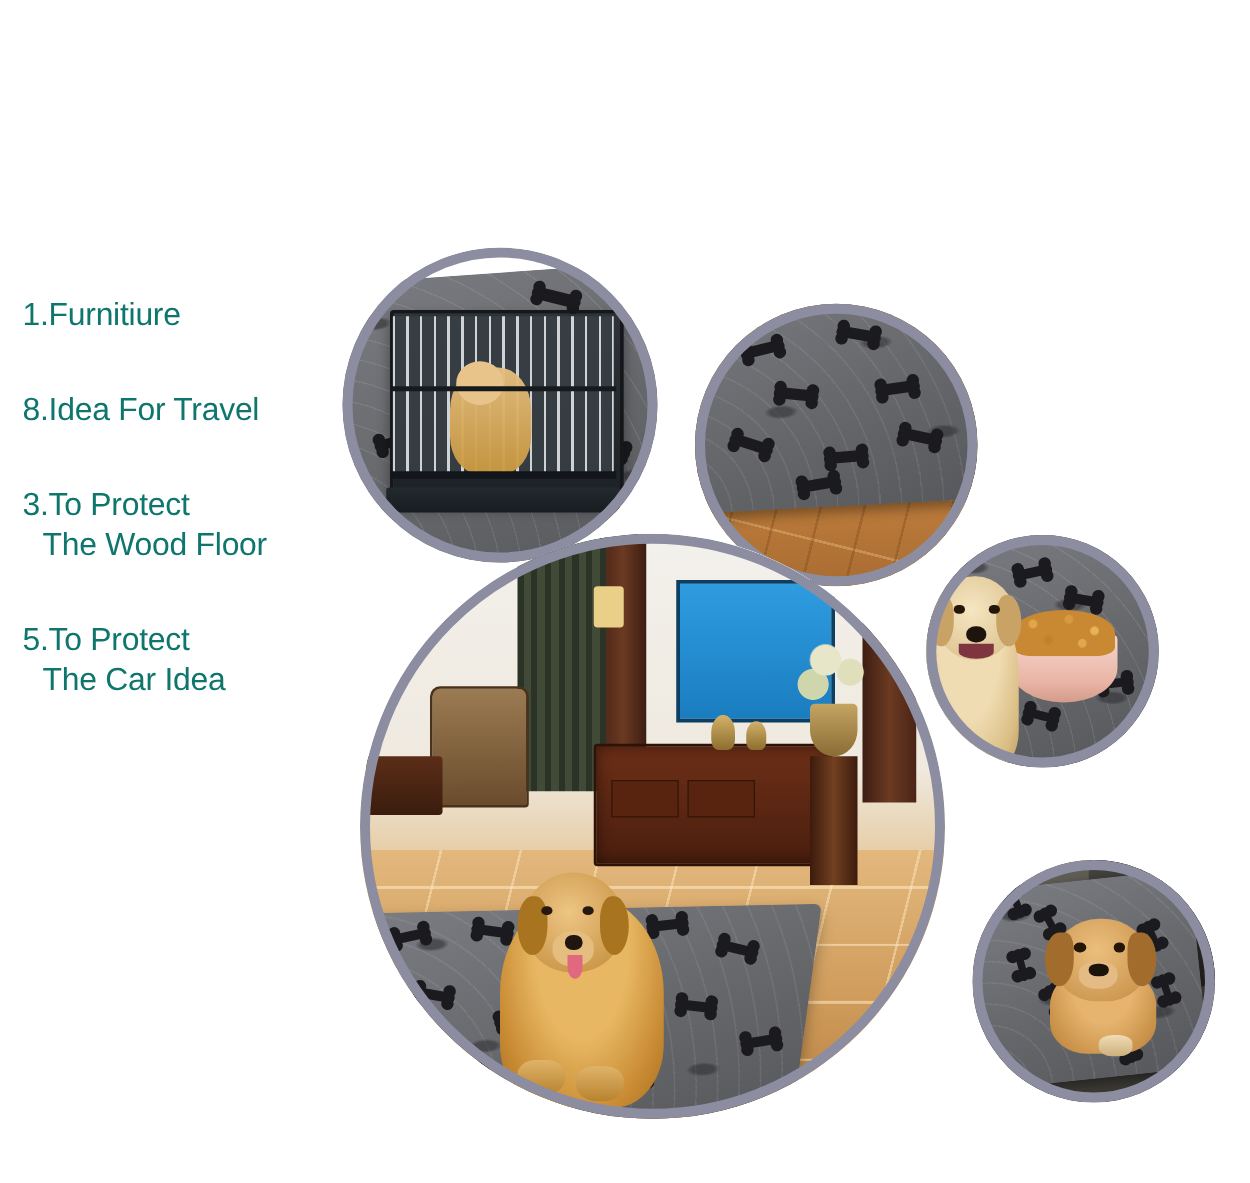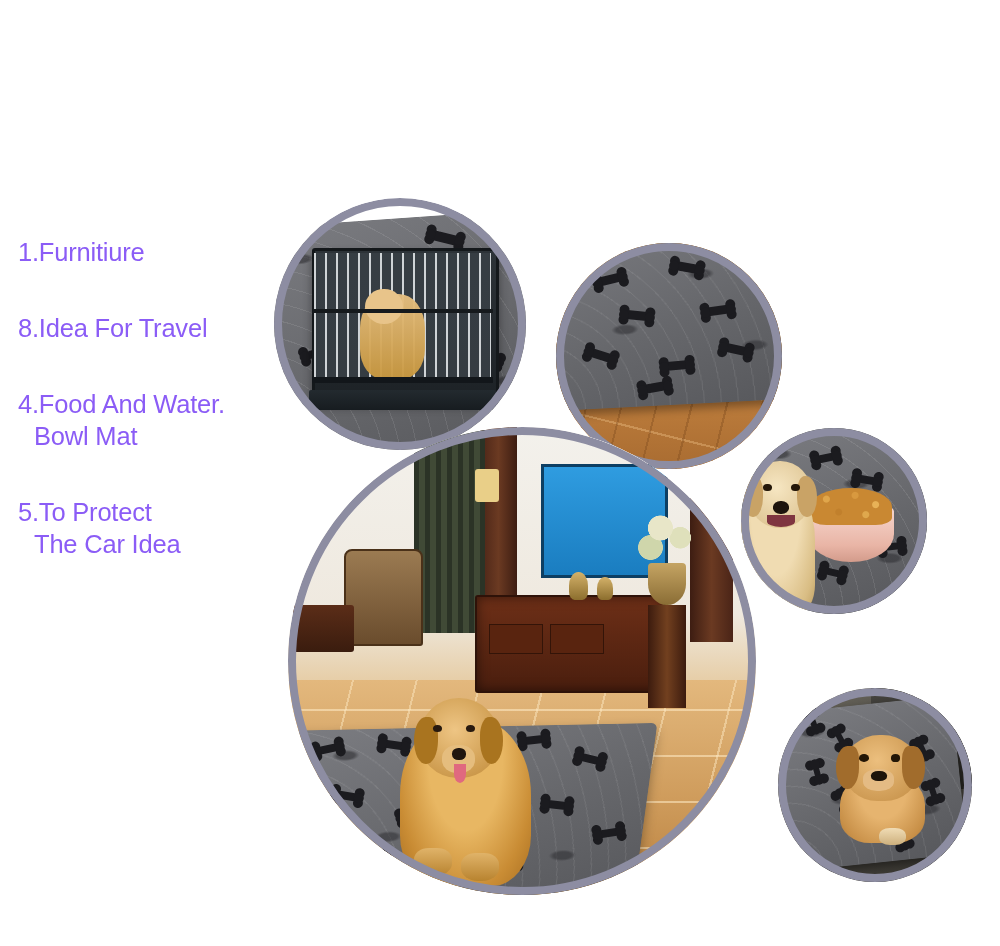--- a/index.html
+++ b/index.html
@@ -53,21 +53,21 @@
 
   
   #feature-list {
     position: absolute;
     left: 18px;
     top: 236px;
     width: 268px;
   }
   .feature-item {
     margin-bottom: 44px;
-    color: #8b5cf6;
+    color: #0f766e;
     font-size: 25.5px;
     line-height: 32px;
     letter-spacing: -0.2px;
   }
   .feature-line-1 { display: block; white-space: nowrap; }
   .feature-line-2 { display: block; padding-left: 16px; white-space: nowrap; }
 
   
   #collage {
     position: absolute;
@@ -148,25 +148,25 @@
   <div id="feature-list">
 
     <div class="feature-item">
       <span class="feature-line-1">1.Furnitiure</span>
     </div>
 
     <div class="feature-item">
       <span class="feature-line-1">8.Idea For Travel</span>
     </div>
 
-
     <div class="feature-item">
-      <span class="feature-line-1">4.Food And Water.</span>
-      <span class="feature-line-2">Bowl Mat</span>
-    </div>
+      <span class="feature-line-1">3.To Protect</span>
+      <span class="feature-line-2">The Wood Floor</span>
+    </div>
+
 
     <div class="feature-item">
       <span class="feature-line-1">5.To Protect</span>
       <span class="feature-line-2">The Car Idea</span>
     </div>
 
   </div>
 
   <div id="collage">
 

